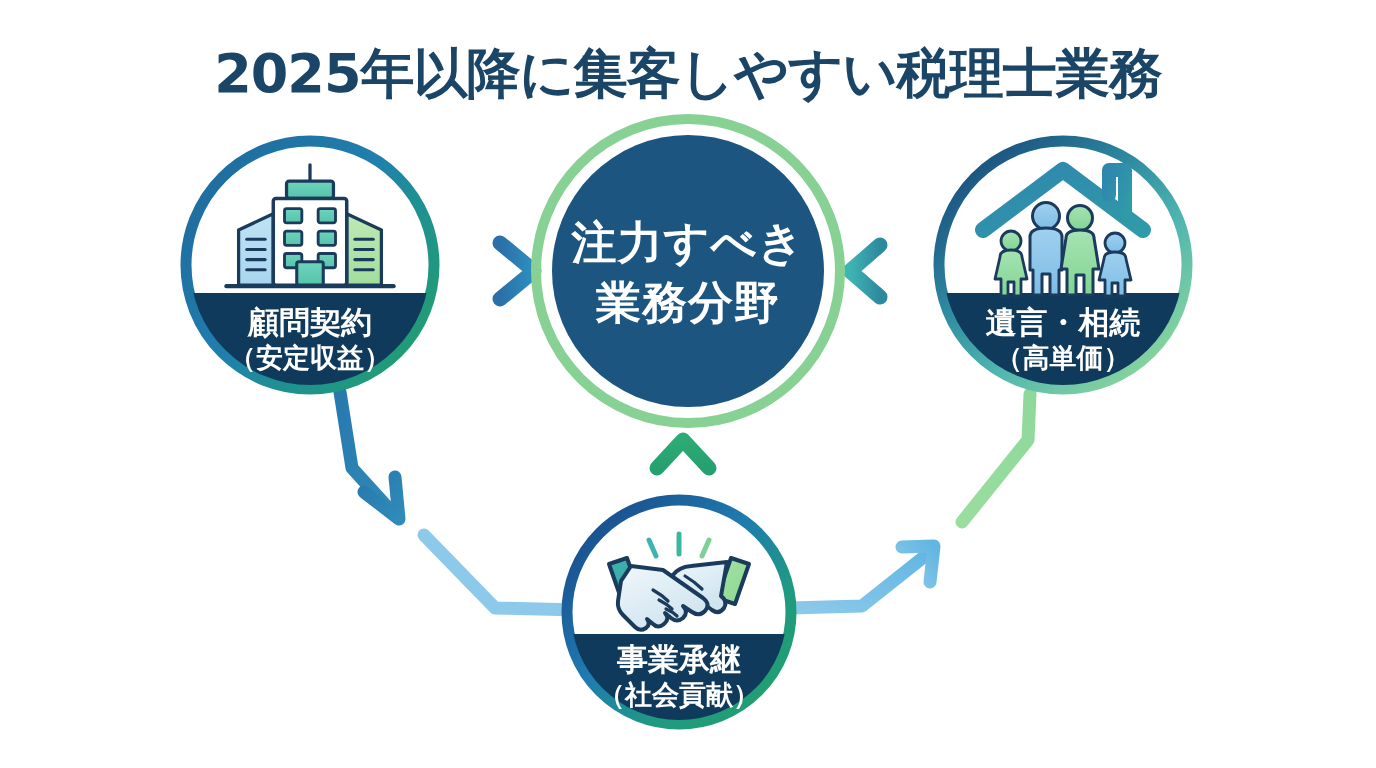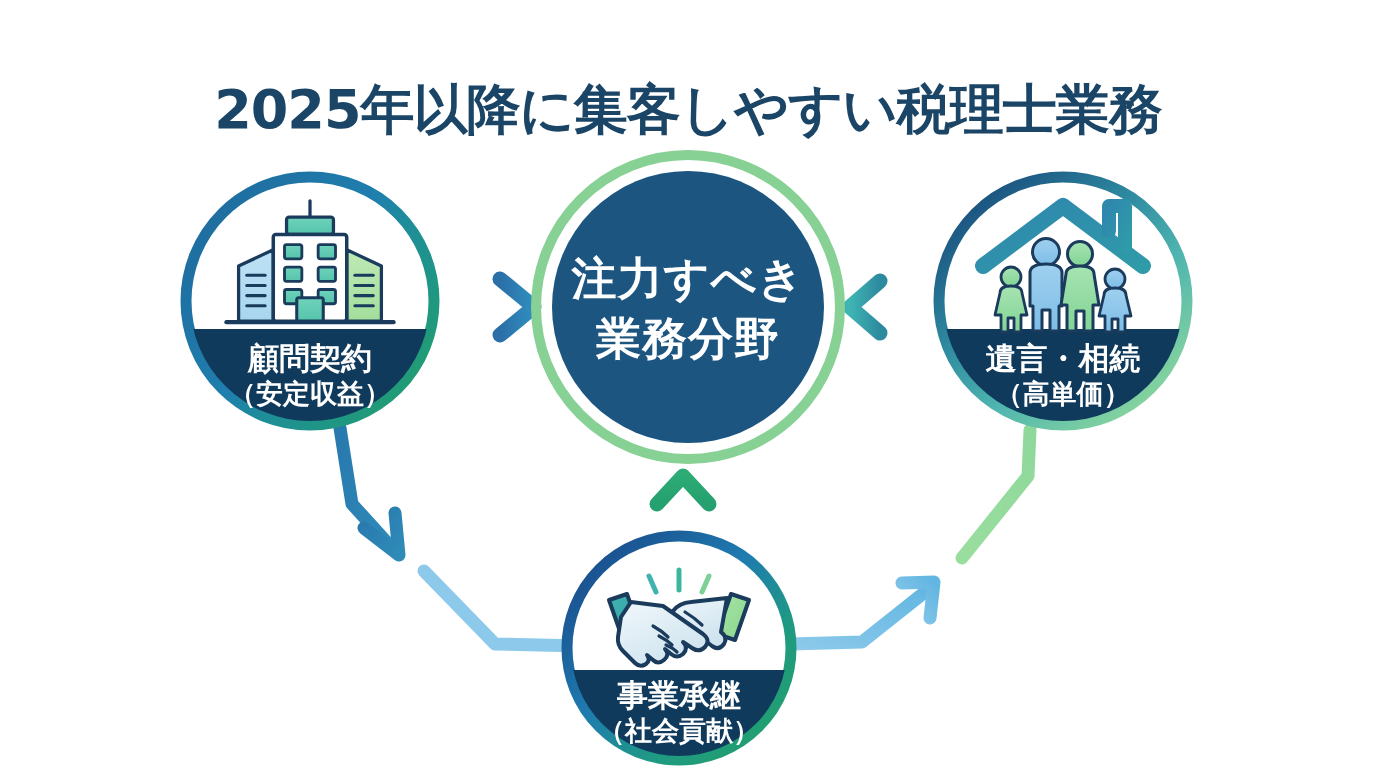--- a/index.html
+++ b/index.html
@@ -11,21 +11,20 @@
     width: 1376px;
     height: 768px;
     overflow: hidden;
     font-family: "DejaVu Sans", "Liberation Sans", sans-serif;
   }
   #stage {
     position: relative;
     width: 1376px;
     height: 584px;
     background: #ffffff;
-    margin-top: 36px;
   }
   #diagram-svg {
     position: absolute;
     left: 0;
     top: 0;
     width: 1376px;
     height: 768px;
     display: block;
   }
   .title-text {

